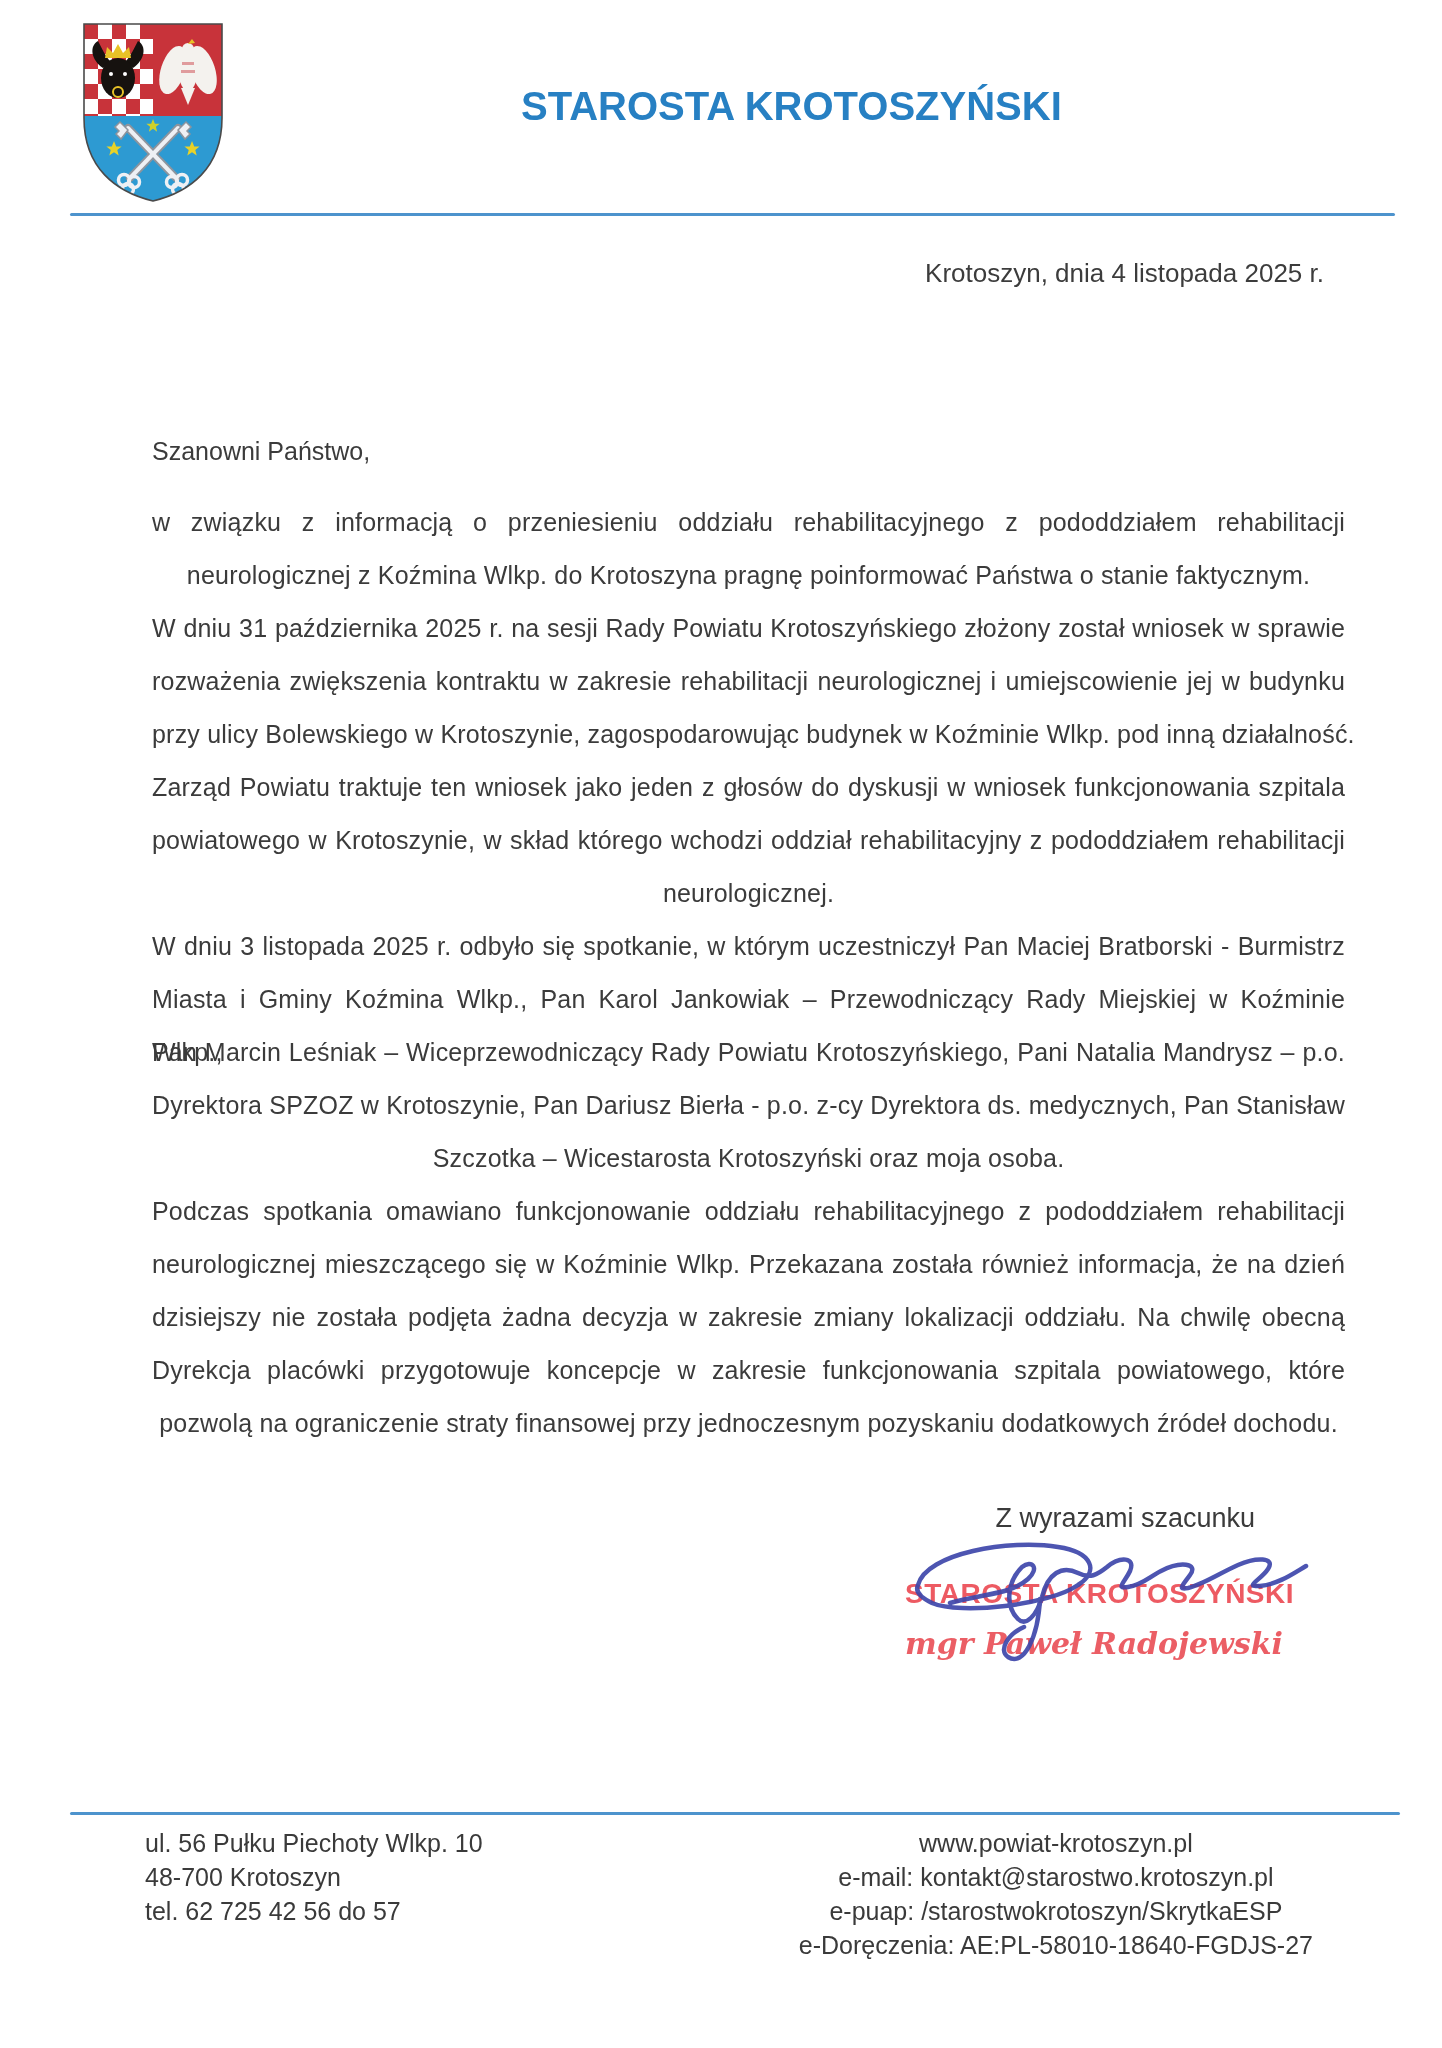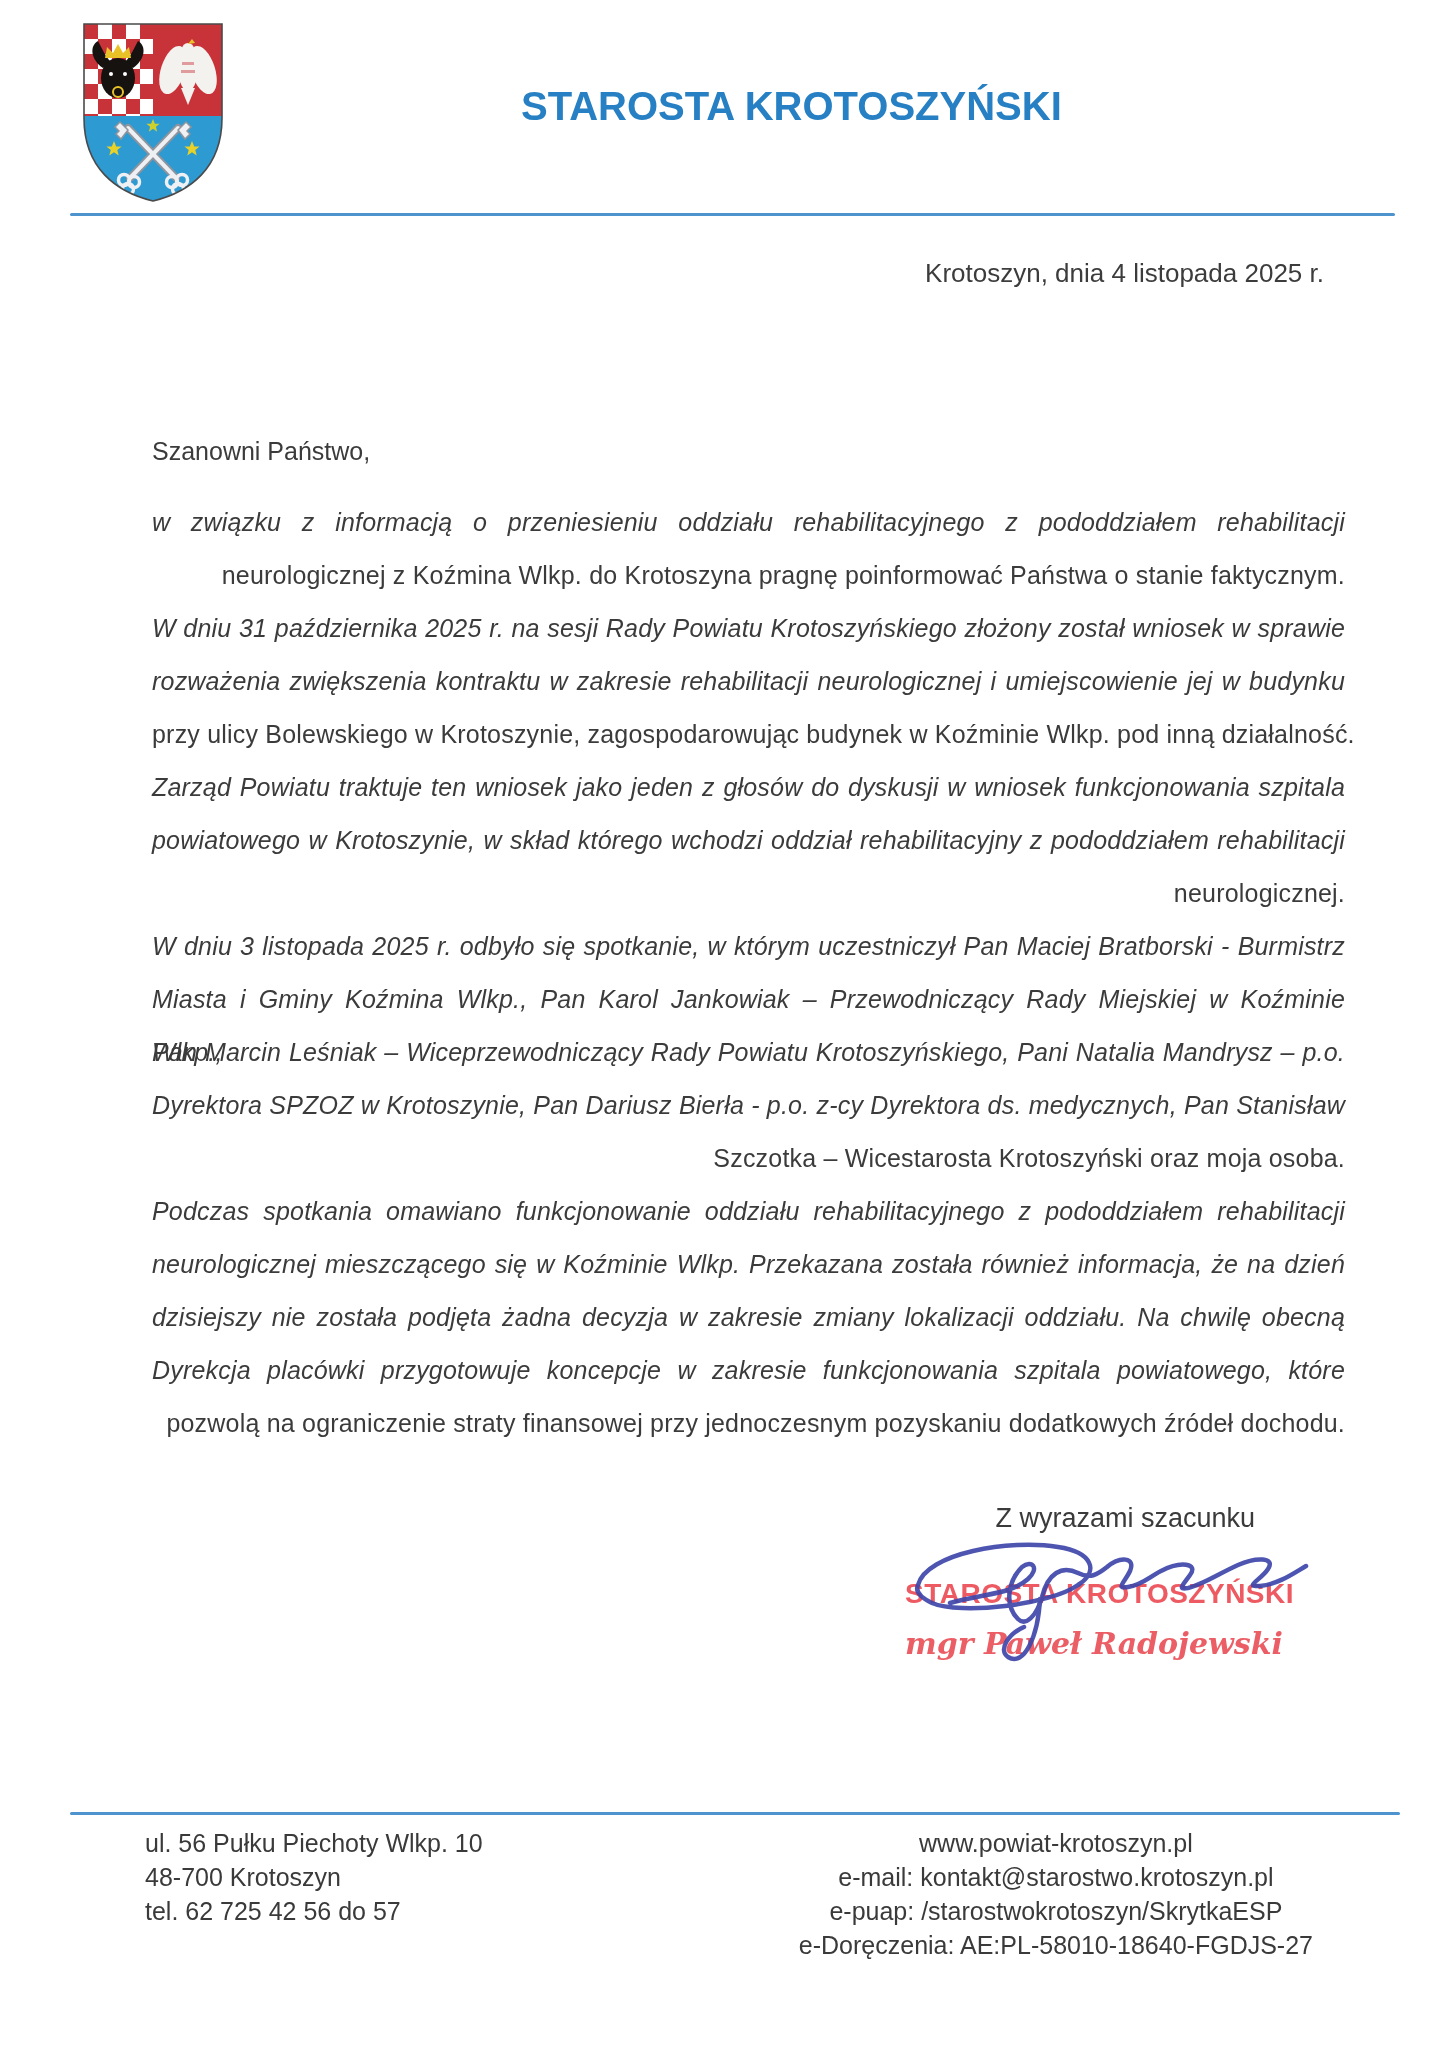--- a/index.html
+++ b/index.html
@@ -26,22 +26,22 @@
     position:absolute;top:258px;right:118px;
     font-size:26px;color:#3c3c3c;white-space:nowrap;
   }
   .salutation{position:absolute;left:152px;top:437px;font-size:25px;color:#3b3b3b;}
   
   .body{position:absolute;left:152px;top:496px;width:1193px;}
   .line{
     height:53px;line-height:53px;font-size:25px;color:#3b3b3b;
     letter-spacing:.2px;white-space:nowrap;
   }
-  .line.j{white-space:normal;text-align:justify;text-align-last:justify;font-style:italic;}
-  .line.e{text-align:right;}
+  .line.j{white-space:normal;text-align:justify;text-align-last:justify;}
+  .line.e{text-align:center;}
   
   .sig-block{position:absolute;left:905px;top:1500px;width:350px;text-align:right;}
   .respect{font-size:27px;color:#3b3b3b;margin-top:3px;}
   .stamp-title{
     margin-top:44px;font-size:28px;font-weight:700;letter-spacing:.5px;
     color:rgba(235,67,76,.88);white-space:nowrap;
   }
   .stamp-name{
     margin-top:16px;
     font-family:"DejaVu Serif",serif;font-style:italic;font-weight:700;

